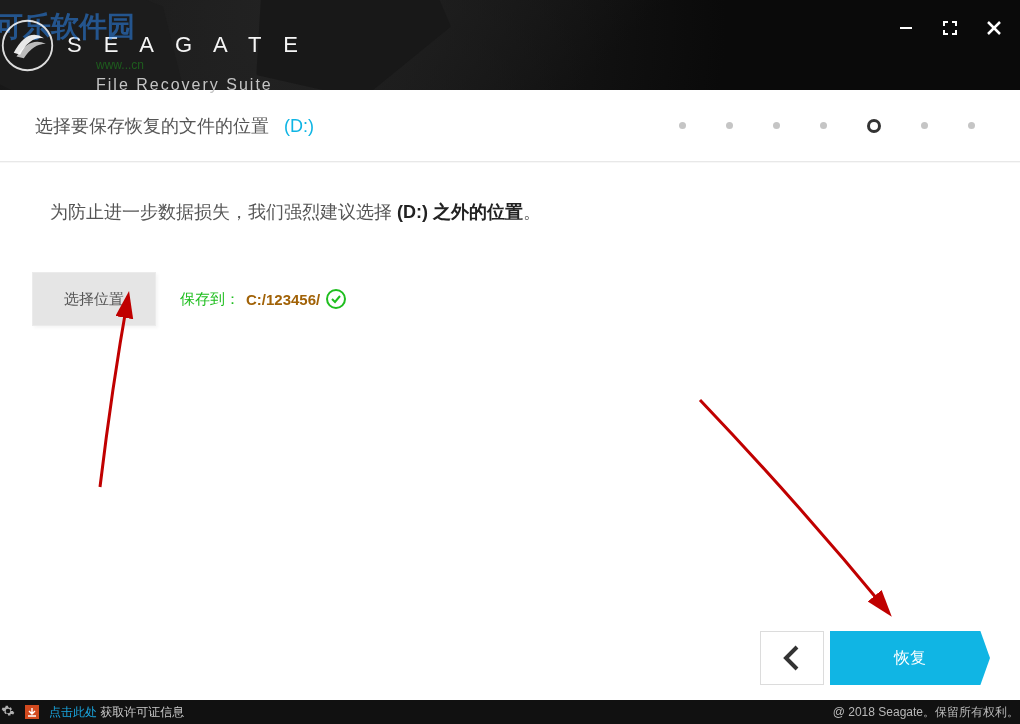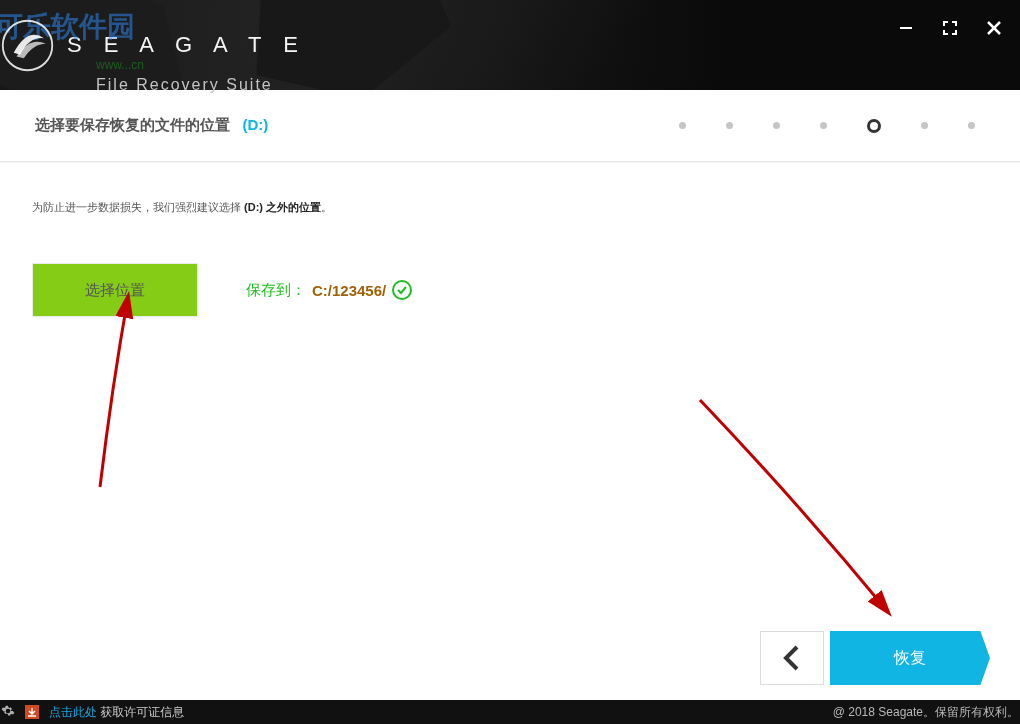--- a/index.html
+++ b/index.html
@@ -95,57 +95,57 @@
   .step-header {
     height: 72px;
     border-bottom: 1px solid #e8e8e8;
     display: flex;
     align-items: center;
     padding: 0 35px;
     justify-content: space-between;
     background: #fff;
     box-shadow: 0 1px 0 rgba(0,0,0,0.03);
   }
-  .step-title { font-size: 15px; color: #555; font-weight: 700; }
+  .step-title { font-size: 18px; color: #555; font-weight: 400; }
   .step-title .drive { color: #0fb5e4; }
   .progress-dots { display: flex; gap: 40px; align-items: center; padding-right: 10px; }
   .dot {
     width: 7px; height: 7px; border-radius: 50%;
     background: #c5c5c5;
   }
   .dot.active {
     width: 14px; height: 14px;
     border: 3px solid #333;
     background: #fff;
   }
   .content {
     padding: 38px 32px;
     height: 538px;
     position: relative;
   }
-  .hint { font-size: 11px; color: #555; }
+  .hint { font-size: 18px; color: #555; margin-left: 18px; }
   .hint b { color: #222; font-weight: 600; }
   .location-row {
     display: flex;
     align-items: center;
     gap: 24px;
     margin-top: 48px;
   }
   .select-loc-btn {
-    width: 166px;
+    width: 124px;
     height: 54px;
     border: 1px solid #ebebeb;
-    background: #84cc16;
+    background: #e5e5e5;
     color: #555;
     font-size: 15px;
     display: flex; align-items: center; justify-content: center;
     cursor: pointer;
     box-shadow: 2px 2px 3px rgba(0,0,0,0.04);
   }
-  .save-to { color: #1fbe1f; font-size: 15px; display: flex; align-items: center; gap: 6px; margin-left: 24px; }
+  .save-to { color: #1fbe1f; font-size: 15px; display: flex; align-items: center; gap: 6px; }
   .save-to .path { color: #a16207; font-weight: 600; }
   .check-ico {
     width: 20px; height: 20px;
     border: 2px solid #1fbe1f;
     border-radius: 50%;
     display: inline-flex; align-items: center; justify-content: center;
     color: #1fbe1f;
     font-size: 12px;
   }
   .arrow {

